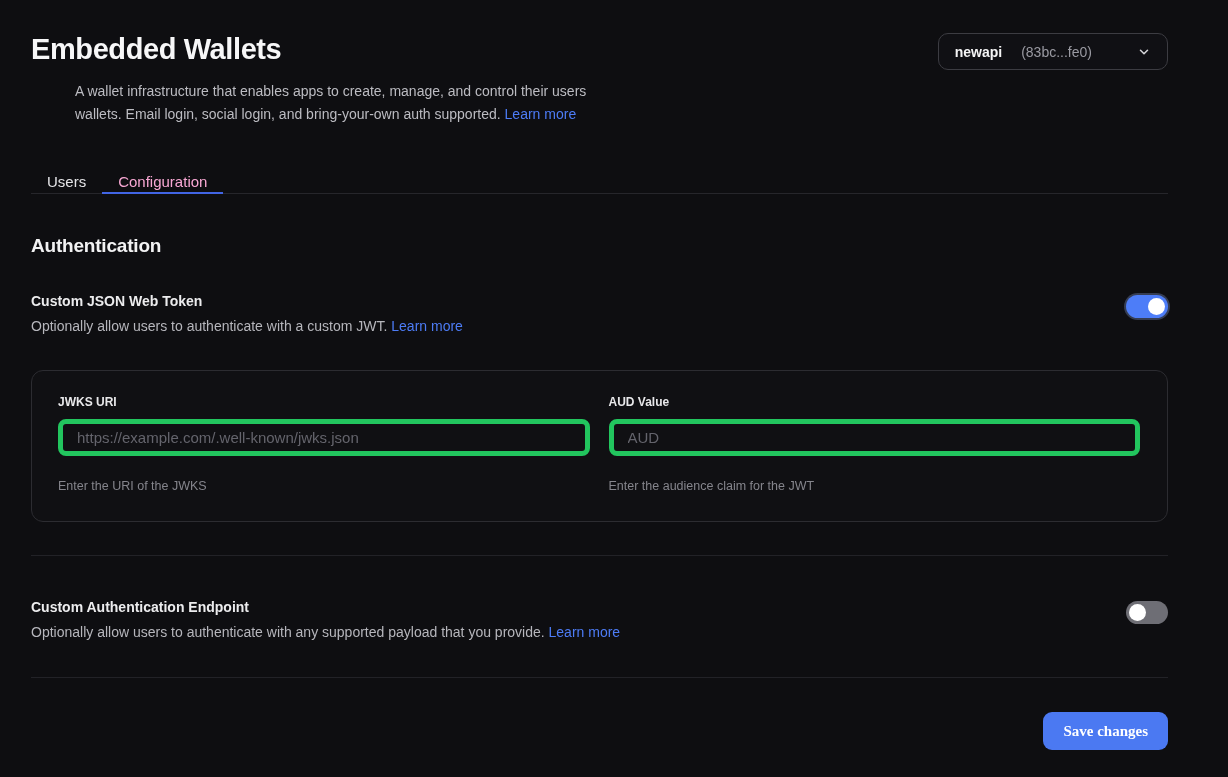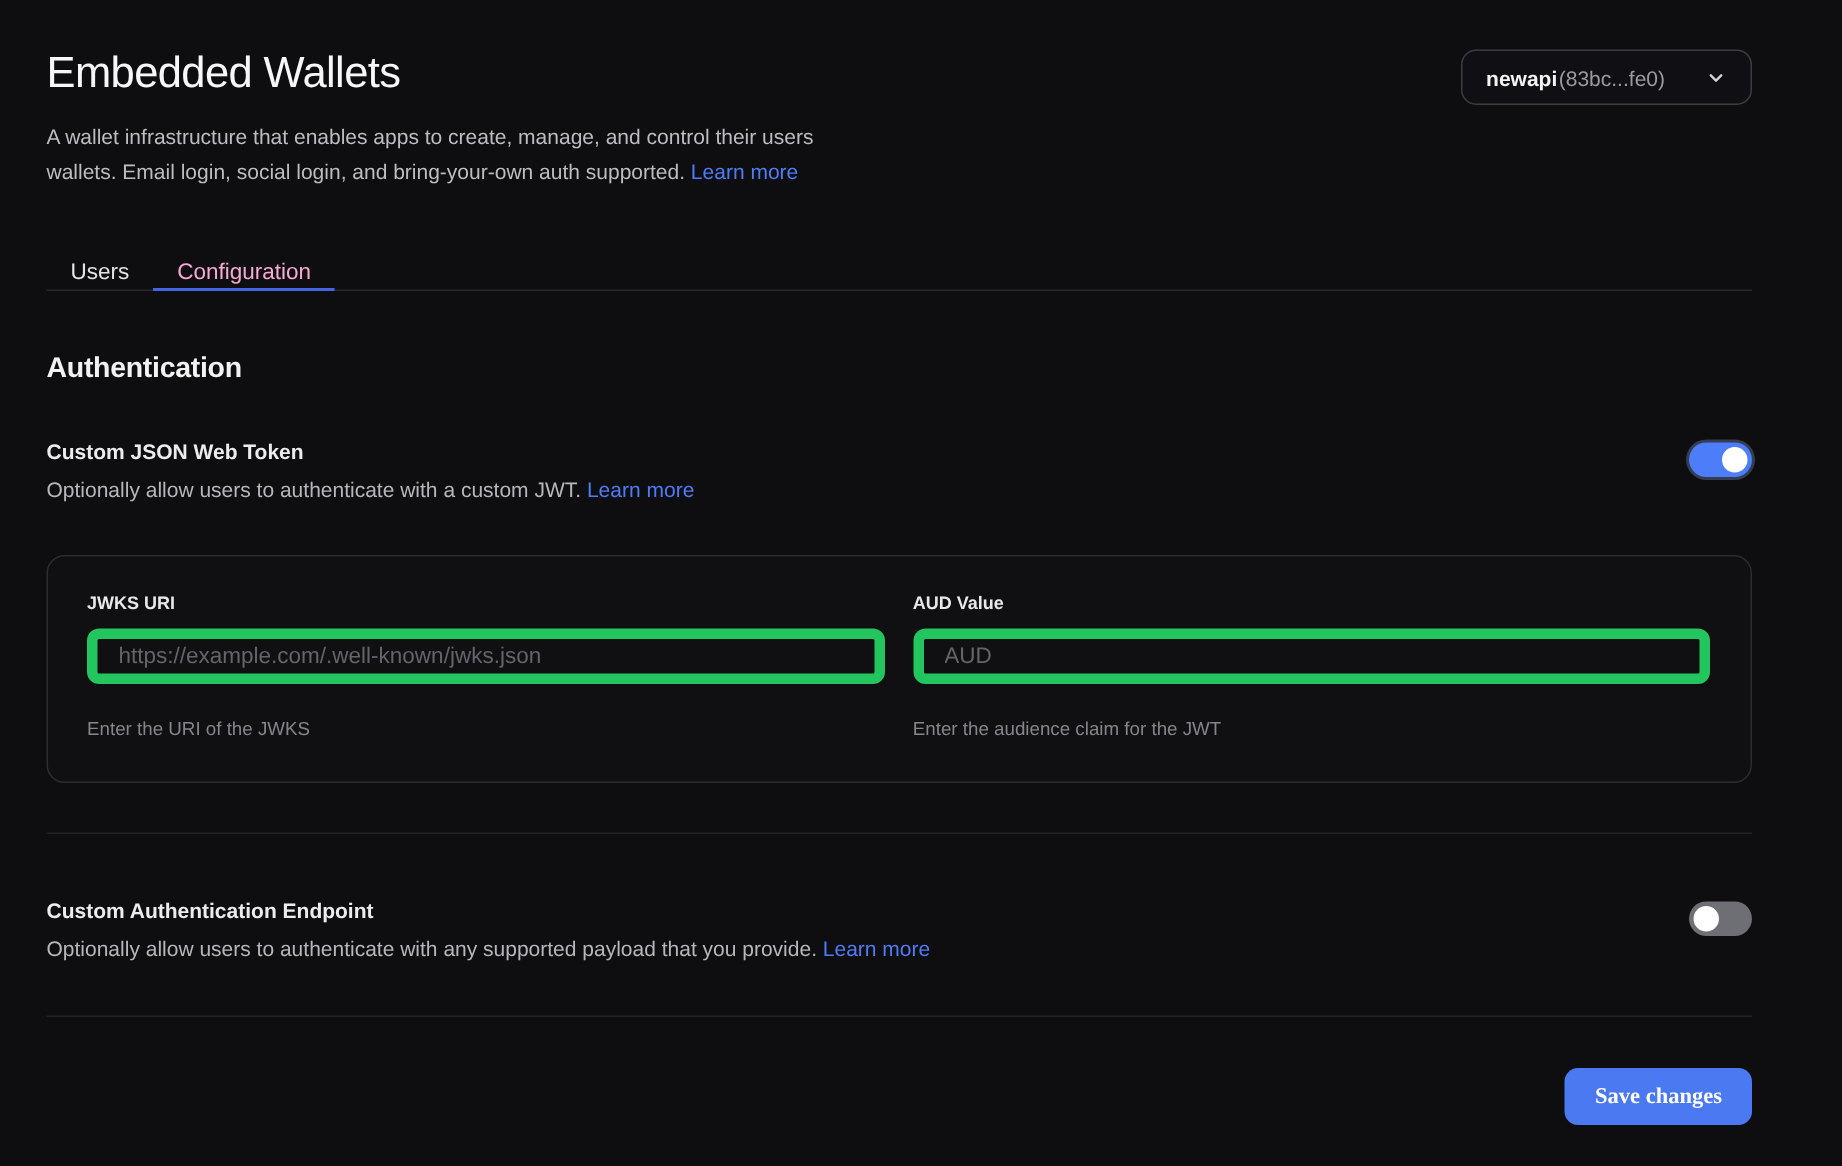--- a/index.html
+++ b/index.html
@@ -8,29 +8,29 @@
     width: 1228px; height: 777px; overflow: hidden;
     font-family: "Liberation Sans", "DejaVu Sans", sans-serif;
     color: #e4e4e7;
     -webkit-font-smoothing: antialiased;
   }
   .page { padding: 33px 60px 40px 31px; }
 
   
   .header-row { display: flex; justify-content: space-between; align-items: flex-start; }
   .page-title {
-    font-size: 29px; font-weight: 400; color: #f7f7f8; letter-spacing: -0.4px;
+    font-size: 29px; font-weight: 700; color: #f7f7f8; letter-spacing: -0.4px;
   }
   .page-desc {
-    margin-top: 14px; font-size: 14px; line-height: 23px; color: #bcbcc2;
+    margin-top: 14px; font-size: 14px; line-height: 23px; color: #bcbcc2; margin-left: 44px;
   }
   a.link { color: #4d7cf6; text-decoration: none; cursor: pointer; }
 
   .api-selector {
-    display: flex; align-items: center; gap: 1px;
+    display: flex; align-items: center; gap: 19px;
     height: 37px; padding: 0 16px;
     background: #101014; border: 1px solid #3c3c42; border-radius: 10px;
     font-family: inherit; font-size: 14px; color: #f4f4f5; cursor: pointer;
   }
   .api-selector .api-name { font-weight: 700; color: #f4f4f5; }
   .api-selector .api-hint { color: #9a9aa2; font-weight: 400; }
   .api-selector .chev { margin-left: 26px; display: flex; align-items: center; color: #d4d4d8; }
 
   
   .tabs {
@@ -68,21 +68,21 @@
 
   
   .fields-card {
     margin-top: 36px; border: 1px solid #2c2c31; border-radius: 12px; background: #101013;
     padding: 24px 27px 28px 26px;
     display: grid; grid-template-columns: 1fr 1fr; column-gap: 19px;
   }
   .field-label { display: block; font-size: 12px; font-weight: 700; color: #e8e8ea; margin-bottom: 10px; }
   .text-input {
     width: 100%; height: 37px; padding: 0 14px;
-    background: transparent; border: 7px solid #22c55e; border-radius: 8px;
+    background: transparent; border: 5px solid #22c55e; border-radius: 8px;
     font-family: inherit; font-size: 15px; color: #e4e4e7;
   }
   .text-input::placeholder { color: #64646c; }
   .field-helper { margin-top: 23px; font-size: 12.5px; color: #85858c; }
 
   .divider { height: 1px; background: #222227; border: none; }
   .divider-1 { margin-top: 33px; }
   .divider-2 { margin-top: 37px; }
   .setting-row-2 { margin-top: 43px; }
 

